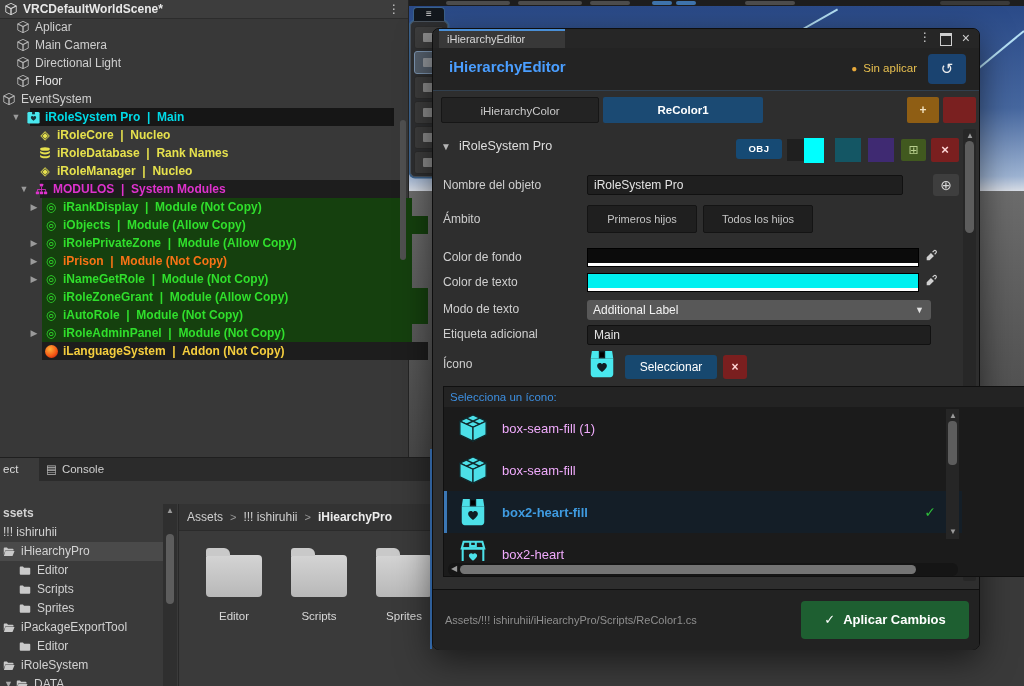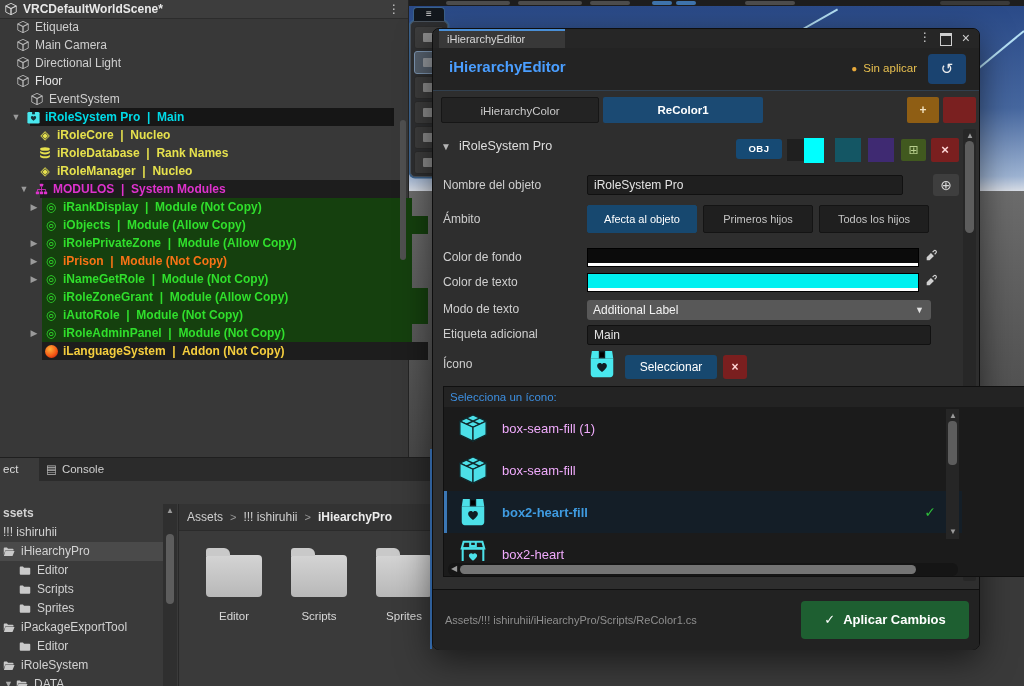--- a/index.html
+++ b/index.html
@@ -207,21 +207,21 @@
     </div>
     <div id="hrows">
         <div class="hrow" style="top: 0px; padding-left: 14px;">
 
     <span class="harrow" style="width: 0px;"></span>
     <span class="hicon" style="color: rgb(184, 184, 184);">
             <svg viewBox="0 0 16 16" width="14" height="14">
               <path d="M8 1.5 14 4.5 8 7.5 2 4.5Z M2 4.5 8 7.5V14.5L2 11.5Z M14 4.5 8 7.5V14.5L14 11.5Z" fill="none" stroke="currentColor" stroke-width="1" stroke-linejoin="round"></path>
             </svg>
           </span>
-    <span class="hlabel" style="color: rgb(207, 207, 207);">Etiqueta</span>
+    <span class="hlabel" style="color: rgb(207, 207, 207);">Aplicar</span>
   </div>
         <div class="hrow" style="top: 18px; padding-left: 14px;">
 
     <span class="harrow" style="width: 0px;"></span>
     <span class="hicon" style="color: rgb(184, 184, 184);">
             <svg viewBox="0 0 16 16" width="14" height="14">
               <path d="M8 1.5 14 4.5 8 7.5 2 4.5Z M2 4.5 8 7.5V14.5L2 11.5Z M14 4.5 8 7.5V14.5L14 11.5Z" fill="none" stroke="currentColor" stroke-width="1" stroke-linejoin="round"></path>
             </svg>
           </span>
     <span class="hlabel" style="color: rgb(207, 207, 207);">Main Camera</span>
@@ -239,21 +239,21 @@
         <div class="hrow" style="top: 54px; padding-left: 14px;">
 
     <span class="harrow" style="width: 0px;"></span>
     <span class="hicon" style="color: rgb(184, 184, 184);">
             <svg viewBox="0 0 16 16" width="14" height="14">
               <path d="M8 1.5 14 4.5 8 7.5 2 4.5Z M2 4.5 8 7.5V14.5L2 11.5Z M14 4.5 8 7.5V14.5L14 11.5Z" fill="none" stroke="currentColor" stroke-width="1" stroke-linejoin="round"></path>
             </svg>
           </span>
     <span class="hlabel" style="color: #e5e5e5;">Floor</span>
   </div>
-        <div class="hrow" style="top: 72px; padding-left: 28px;">
+        <div class="hrow" style="top: 72px; padding-left: 0;">
 
     <span class="harrow" style="width: 0px;"></span>
     <span class="hicon" style="color: rgb(184, 184, 184);">
             <svg viewBox="0 0 16 16" width="14" height="14">
               <path d="M8 1.5 14 4.5 8 7.5 2 4.5Z M2 4.5 8 7.5V14.5L2 11.5Z M14 4.5 8 7.5V14.5L14 11.5Z" fill="none" stroke="currentColor" stroke-width="1" stroke-linejoin="round"></path>
             </svg>
           </span>
     <span class="hlabel" style="color: rgb(207, 207, 207);">EventSystem</span>
   </div>
         <div class="hrow" style="top: 90px; padding-left: 8px;">
@@ -509,21 +509,20 @@
       </div>
     <div id="swgrid"><span>⊞</span></div>
     <div id="swx"><span>×</span></div>
 
     <div class="flab" style="top:149px;">Nombre del objeto</div>
     <div id="f-nombre" class="tfield">iRoleSystem Pro</div>
     <div id="f-plus"><span>⊕</span></div>
 
     <div class="flab" style="top:183px;">Ámbito</div>
     <div id="ambito">
-        <div class="ambtn sel">Afecta al objeto</div>
         <div class="ambtn">Primeros hijos</div>
         <div class="ambtn">Todos los hijos</div>
       </div>
 
     <div class="flab" style="top:221px;">Color de fondo</div>
     <div id="f-fondo" class="cswatch" style="background: rgb(11, 11, 11);"></div>
     <span class="dropper" style="top:220px;"><svg viewBox="0 0 14 14" width="13" height="13">
           <path d="M8.2 3.4l1.4-1.4a1.5 1.5 0 0 1 2.2 2.2L10.4 5.6" stroke="#cfcfcf" stroke-width="1.3" fill="none"></path>
           <path d="M6.4 4.4l3.2 3.2-4.6 4.6H1.8V9z" fill="#cfcfcf"></path>
         </svg></span>

